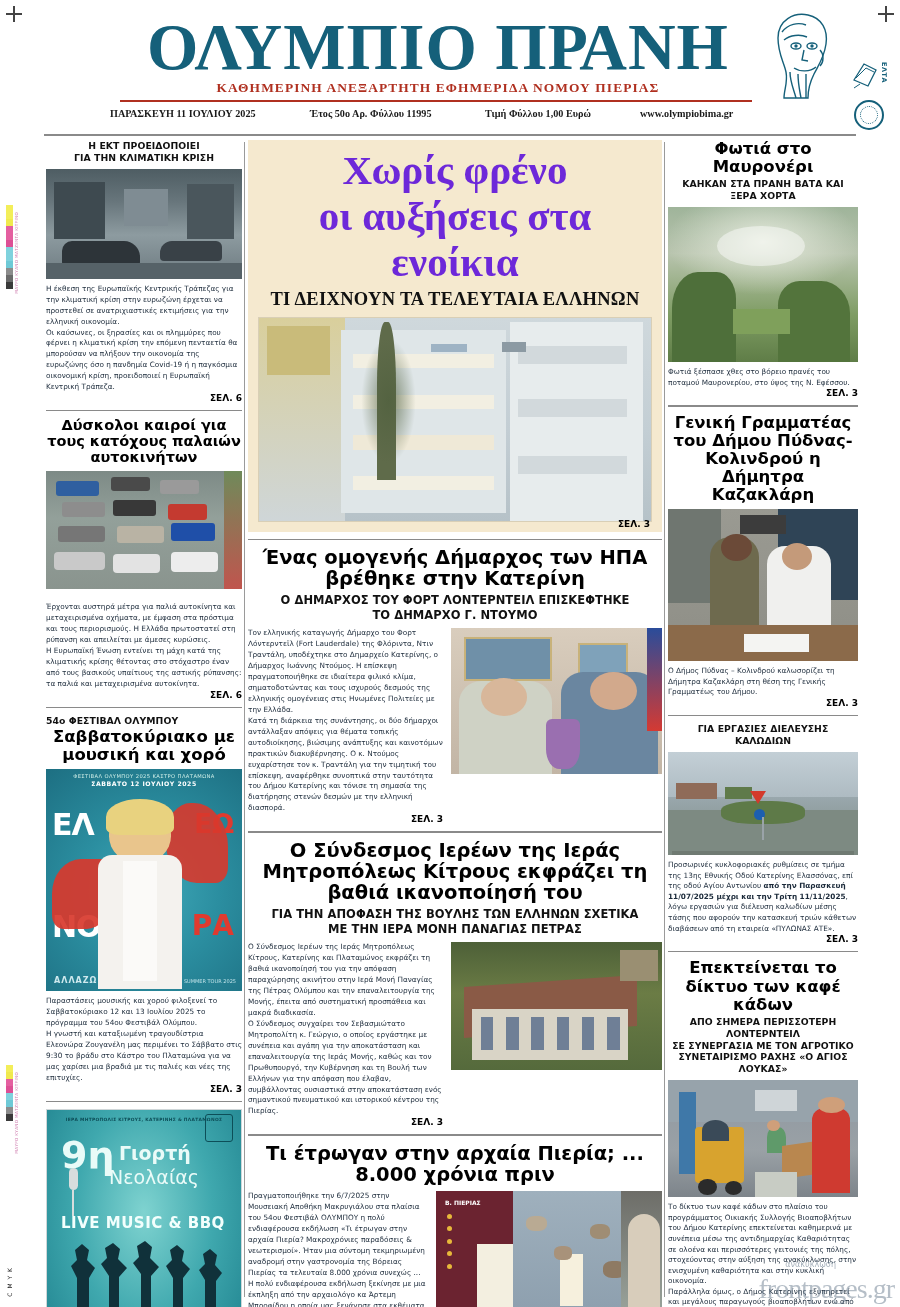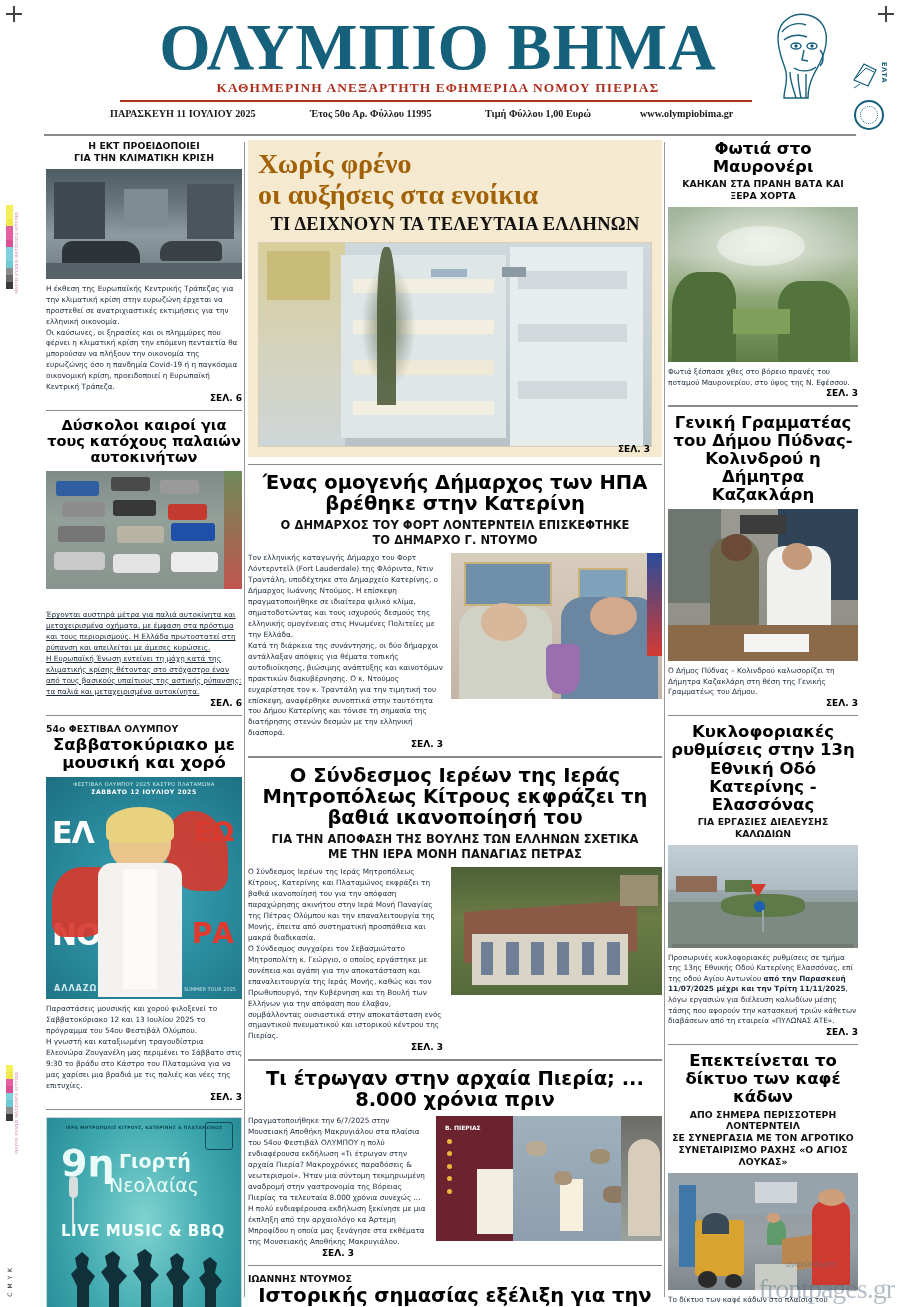--- a/index.html
+++ b/index.html
@@ -104,22 +104,22 @@
     font-weight:bold; font-size:9px; color:#000; text-align:right; display:block;
   }
   .hr { height:1.3px; background:#8a8a8a; margin:7px 0; }
 
   
   .photo { width:100%; position:relative; overflow:hidden; background:#b9c4cc; }
   .cap { font-size:7.3px; line-height:1.45; color:#1b2a3a; font-family:"DejaVu Sans", sans-serif; }
 
   
   .lead-box { background:#f5e9cf; padding:8px 10px 10px; position:relative; }
-  .lead-h1 { font-family:"Liberation Serif", serif; font-weight:bold; font-size:28px;
-             color:#a16207; line-height:1.12; }
+  .lead-h1 { font-family:"Liberation Serif", serif; font-weight:bold; font-size:41px;
+             text-align:center; color:#6d28d9; line-height:1.12; }
   .lead-h2 { font-family:"Liberation Serif", serif; font-weight:bold; font-size:18.5px;
              text-align:center; color:#111; letter-spacing:.3px; margin-top:3px; }
   .lead-sel { position:absolute; right:12px; bottom:3px; font-weight:bold; font-size:9px; }
 
   .two-col { display:flex; gap:8px; }
   .flexcol { flex:1 1 0; min-width:0; }
 
   
   .wm { position:absolute; right:6px; bottom:2px; font-family:"Liberation Serif", serif;
         font-size:28px; font-weight:normal; color:rgba(90,110,130,.45); letter-spacing:-1px; }
@@ -161,21 +161,21 @@
     <span style="background:#7fd2dd"></span>
       <span style="background:#6ec9d6"></span>
     <span style="background:#8c8c8c"></span>
       <span style="background:#3a3a3a"></span>
   </div>
   <div class="calvert" style="top:1072px; left:14px;">ΜΑΥΡΟ ΚΥΑΝΟ ΜΑΤΖΕΝΤΑ ΚΙΤΡΙΝΟ</div>
 
   <div class="cmyk">C M Y K</div>
 
   <div class="masthead">
-    <div class="mast-title">ΟΛΥΜΠΙΟ ΒΗΜΑ</div>
+    <div class="mast-title">ΟΛΥΜΠΙΟ ΠΡΑΝΗ</div>
     <div class="mast-sub">ΚΑΘΗΜΕΡΙΝΗ ΑΝΕΞΑΡΤΗΤΗ ΕΦΗΜΕΡΙΔΑ ΝΟΜΟΥ ΠΙΕΡΙΑΣ</div>
     <div class="mast-rule"></div>
 
     <svg class="zeus" viewBox="0 0 74 95">
       <g fill="none" stroke="#15607a" stroke-width="1.4">
         <path d="M14 30 C14 12, 30 4, 44 7 C58 10, 64 22, 62 36 C60 50, 54 58, 50 66 C46 74, 44 84, 44 90 L20 90 C20 82, 24 74, 22 64 C20 54, 14 46, 14 30 Z"></path>
         <path d="M18 24 C24 16, 34 14, 42 17"></path>
         <path d="M20 32 C26 27, 36 26, 43 29"></path>
         <ellipse cx="32" cy="38" rx="5" ry="3"></ellipse>
         <ellipse cx="48" cy="38" rx="5" ry="3"></ellipse>
@@ -245,21 +245,21 @@
         <div style="position:absolute;left:34%;top:24%;width:22%;height:14%;background:#383838;border-radius:3px;"></div>
         <div style="position:absolute;left:62%;top:28%;width:20%;height:13%;background:#c43a30;border-radius:3px;"></div>
         <div style="position:absolute;left:6%;top:46%;width:24%;height:14%;background:#767676;border-radius:3px;"></div>
         <div style="position:absolute;left:36%;top:46%;width:24%;height:15%;background:#b9b3a4;border-radius:3px;"></div>
         <div style="position:absolute;left:64%;top:44%;width:22%;height:15%;background:#1f4fa8;border-radius:3px;"></div>
         <div style="position:absolute;left:4%;top:68%;width:26%;height:16%;background:#c9c9c9;border-radius:4px;"></div>
         <div style="position:absolute;left:34%;top:70%;width:24%;height:16%;background:#e3e3e3;border-radius:4px;"></div>
         <div style="position:absolute;left:64%;top:68%;width:24%;height:17%;background:#ededed;border-radius:4px;"></div>
         <div style="position:absolute;right:0;top:0;width:9%;height:100%;background:linear-gradient(180deg,#6f8a5a,#c0554e);"></div>
       </div>
-      <div class="body-txt" style="margin-top:21px; white-space:pre-line;text-decoration:underline;">Έρχονται αυστηρά μέτρα για παλιά αυτοκίνητα και μεταχειρισμένα οχήματα, με έμφαση στα πρόστιμα και τους περιορισμούς. Η Ελλάδα πρωτοστατεί στη ρύπανση και απειλείται με άμεσες κυρώσεις.
+      <div class="body-txt" style="margin-top:13px; white-space:pre-line;">Έρχονται αυστηρά μέτρα για παλιά αυτοκίνητα και μεταχειρισμένα οχήματα, με έμφαση στα πρόστιμα και τους περιορισμούς. Η Ελλάδα πρωτοστατεί στη ρύπανση και απειλείται με άμεσες κυρώσεις.
 Η Ευρωπαϊκή Ένωση εντείνει τη μάχη κατά της κλιματικής κρίσης θέτοντας στο στόχαστρο έναν από τους βασικούς υπαίτιους της αστικής ρύπανσης: τα παλιά και μεταχειρισμένα αυτοκίνητα.</div>
       <div class="sel">ΣΕΛ. 6</div>
     </div>
 
     <div class="hr"></div>
 
     <div class="art">
       <div class="kicker" style="text-align:left;">54ο ΦΕΣΤΙΒΑΛ ΟΛΥΜΠΟΥ</div>
       <div class="hl hl-md" style="margin-top:1px;">Σαββατοκύριακο με μουσική και χορό</div>
       <div class="photo" style="height:222px; margin-top:5px;
@@ -472,21 +472,20 @@
         <div style="position:absolute;left:0;bottom:0;width:100%;height:24%;background:#8b6a4a;"></div>
         <div style="position:absolute;left:40%;bottom:6%;width:34%;height:12%;background:#f4f4f2;"></div>
       </div>
       <div class="cap" style="margin-top:5px;">Ο Δήμος Πύδνας – Κολινδρού καλωσορίζει τη Δήμητρα Καζακλάρη στη θέση της Γενικής Γραμματέως του Δήμου.</div>
       <div class="sel">ΣΕΛ. 3</div>
     </div>
 
     <div class="hr"></div>
 
     <div class="art">
-      <div class="hl hl-md">Κυκλοφοριακές ρυθμίσεις στην 13η Εθνική Οδό Κατερίνης - Ελασσόνας</div>
       <div class="kicker" style="margin-top:2px;">ΓΙΑ ΕΡΓΑΣΙΕΣ ΔΙΕΛΕΥΣΗΣ ΚΑΛΩΔΙΩΝ</div>
       <div class="photo" style="height:103px; margin-top:5px;
            background:linear-gradient(180deg,#b7c4cb 0%,#9aa8ae 42%,#7e8a82 100%);">
         <div style="position:absolute;left:0;top:0;width:100%;height:44%;background:linear-gradient(180deg,#c3cfd6,#aebbc2);"></div>
         <div style="position:absolute;left:4%;top:30%;width:22%;height:16%;background:#8f6b58;"></div>
         <div style="position:absolute;left:30%;top:34%;width:14%;height:12%;background:#5f7a4a;"></div>
         <div style="position:absolute;left:0;bottom:0;width:100%;height:44%;background:#7d8a82;"></div>
         <div style="position:absolute;left:28%;bottom:30%;width:44%;height:22%;background:#5e7a48;border-radius:40%;"></div>
         <div style="position:absolute;left:43%;top:38%;width:0;height:0;border-left:8px solid transparent;border-right:8px solid transparent;border-top:13px solid #d33a2c;"></div>
         <div style="position:absolute;left:45%;top:55%;width:11px;height:11px;border-radius:50%;background:#1c5fb0;"></div>

